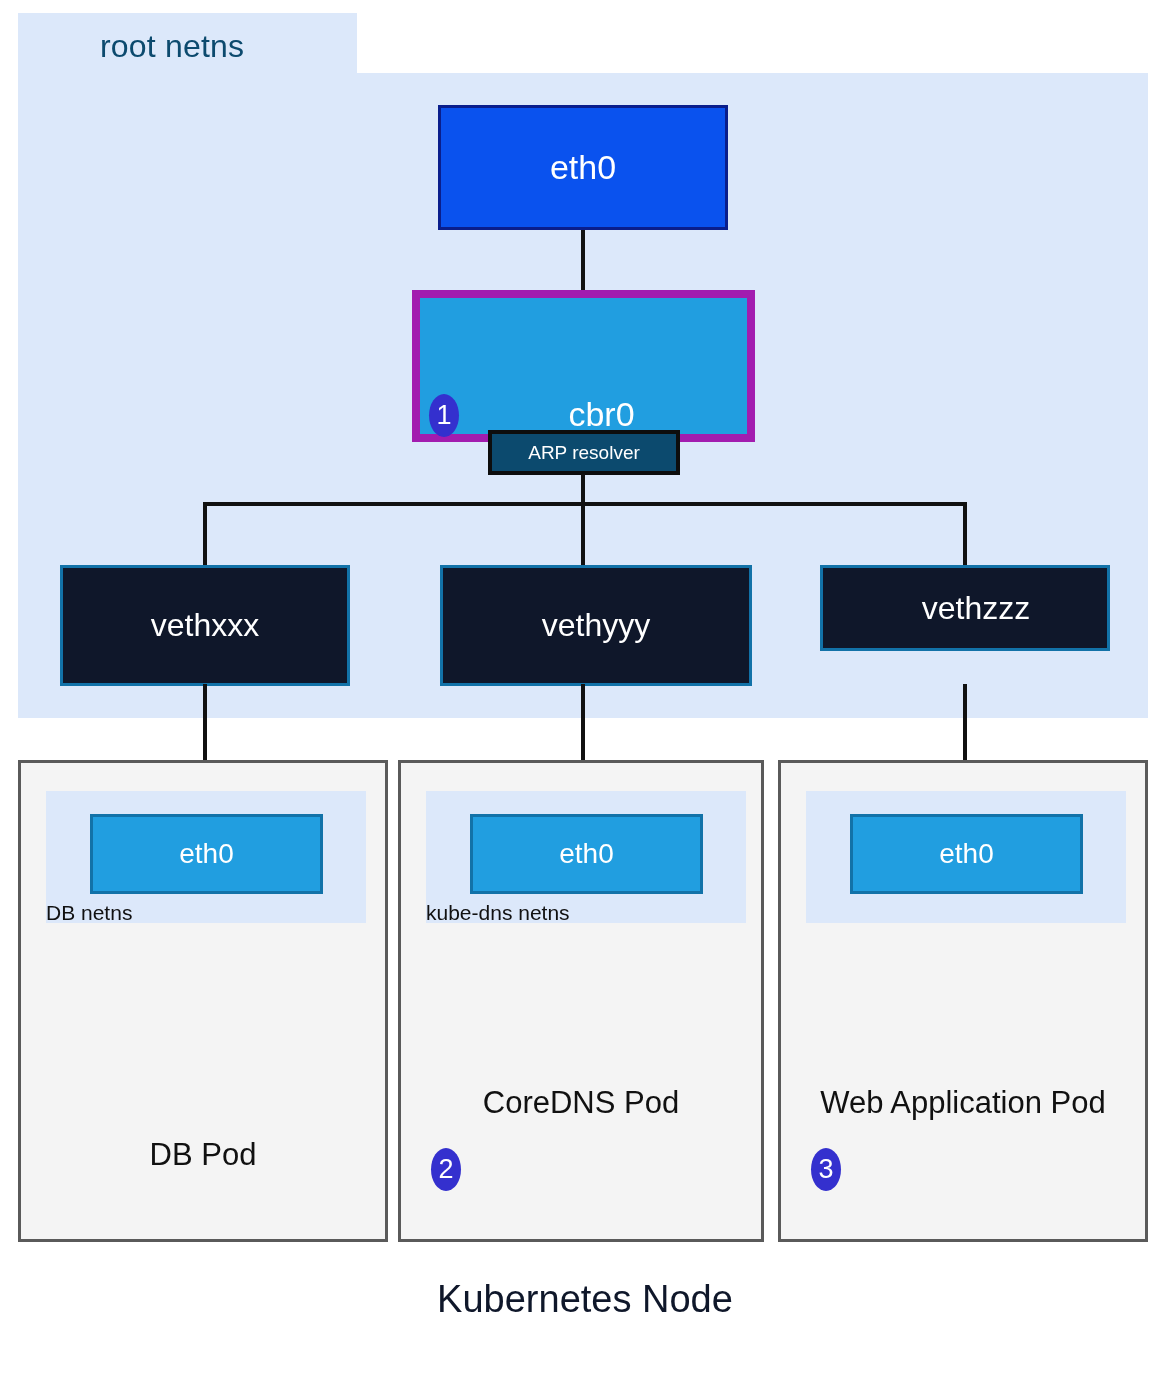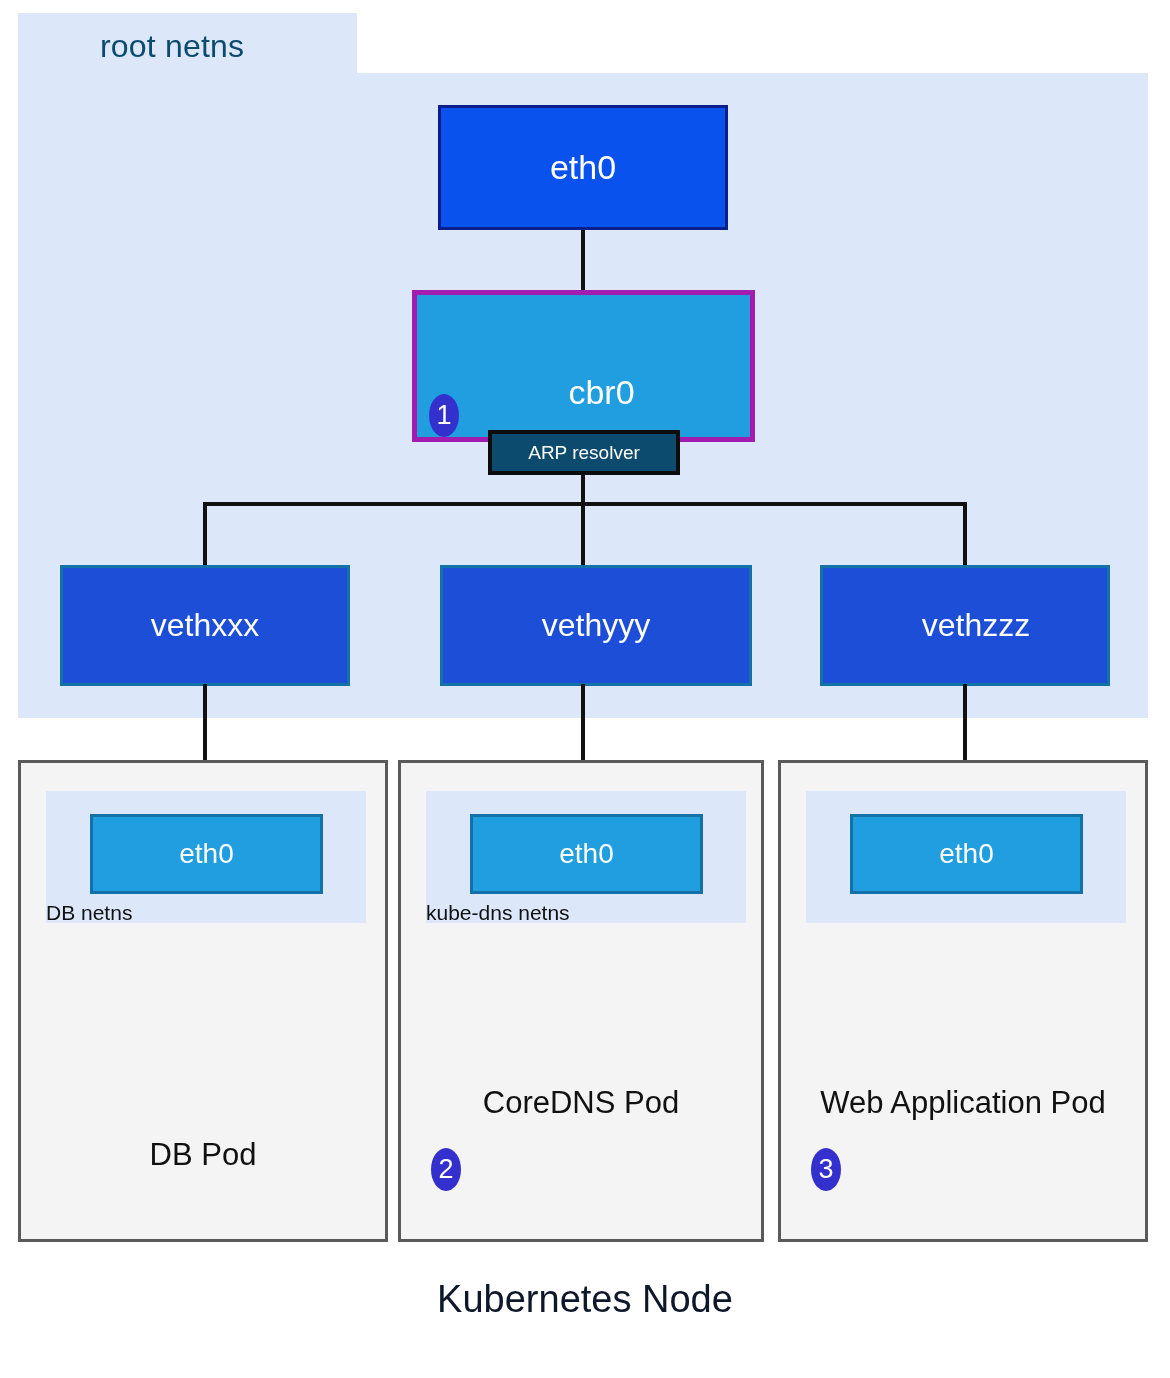--- a/index.html
+++ b/index.html
@@ -63,33 +63,33 @@
     color: #ffffff;
     white-space: nowrap;
   }
   .node-eth0-root {
     background: #0A52EE;
     border: 3px solid #0A1E8C;
     font-size: 34px;
   }
   .node-cbr0 {
     background: #219EE0;
-    border: 5px solid #a21caf;
+    border: 8px solid #a21caf;
     font-size: 34px;
-    align-items: center;
+    align-items: flex-end;
     padding-top: 52px;
     padding-left: 36px;
   }
   .node-arp {
     background: #0c4a6e;
     border: 4px solid #0D0D0D;
     font-size: 19px;
   }
   .node-veth {
-    background: #1d4ed8;
+    background: #0f172a;
     border: 3px solid #1272A8;
     font-size: 32px;
   }
   .node-pod-eth0 {
     background: #219EE0;
     border: 3px solid #1272A8;
     font-size: 28px;
   }
 
   
@@ -178,21 +178,21 @@
   <div class="line vline" style="left:203px; top:502px; height:66px;"></div>
   <div class="line vline" style="left:581px; top:502px; height:66px;"></div>
   <div class="line vline" style="left:963px; top:502px; height:66px;"></div>
 
   <div class="node node-veth" style="left:60px; top:565px; width:290px; height:121px;">
     <span>vethxxx</span>
   </div>
   <div class="node node-veth" style="left:440px; top:565px; width:312px; height:121px;">
     <span>vethyyy</span>
   </div>
-  <div class="node node-veth" style="left:820px; top:565px; width:290px; height:121px;padding-left:22px;">
+  <div class="node node-veth" style="left:820px; top:565px; width:290px; height:86px;padding-left:22px;">
     <span>vethzzz</span>
   </div>
 
   <div class="line vline" style="left:203px; top:684px; height:130px;"></div>
   <div class="line vline" style="left:581px; top:684px; height:130px;"></div>
   <div class="line vline" style="left:963px; top:684px; height:130px;"></div>
 
   <div class="pod" style="left:18px; top:760px; width:370px; height:482px;">
     <div class="pod-netns" style="left:25px; top:28px; width:320px; height:132px;">
       <div class="node node-pod-eth0" style="left:44px; top:23px; width:233px; height:80px;">

